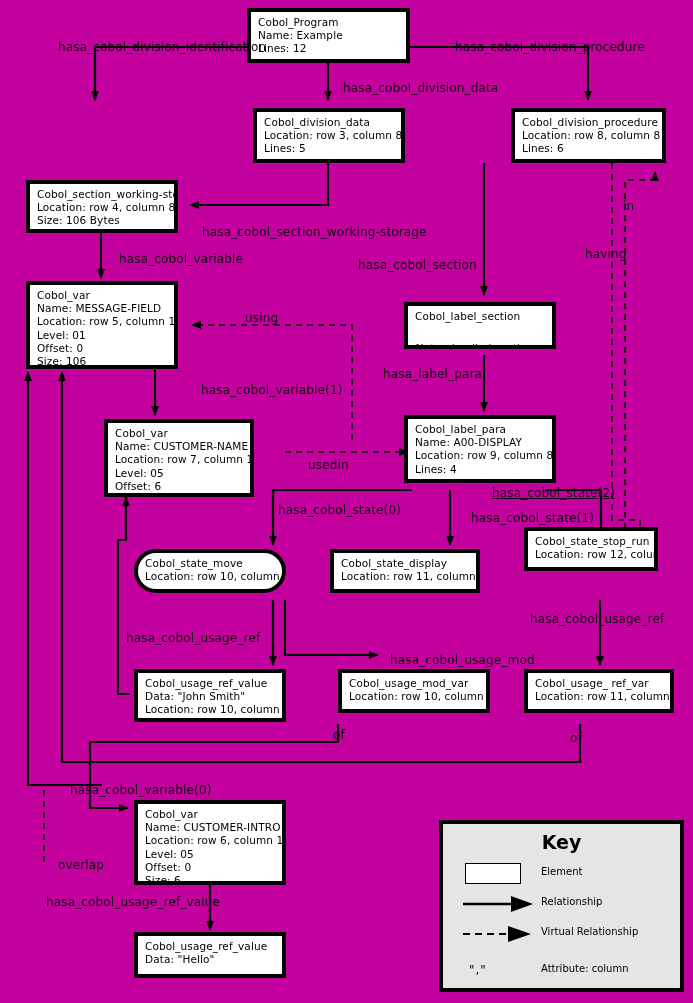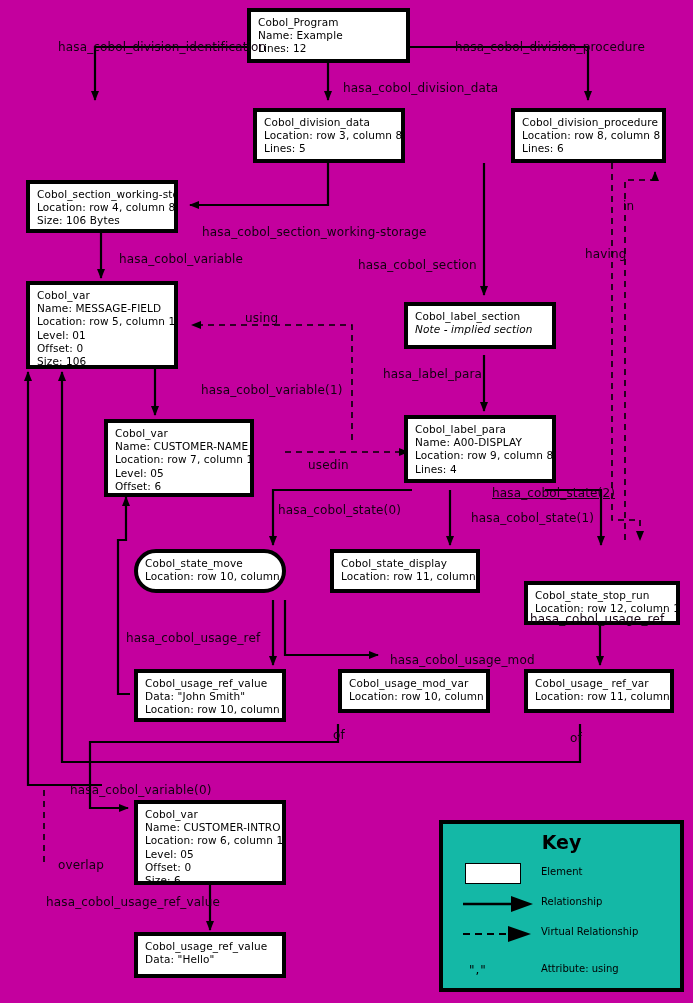--- a/index.html
+++ b/index.html
@@ -30,36 +30,36 @@
     box-sizing: border-box;
     padding: 4px 7px 3px 7px;
     font-size: 10.5px;
     line-height: 13.2px;
     color: #000000;
     letter-spacing: 0.1px;
     white-space: nowrap;
     overflow: hidden;
   }
   .node .ln { display: block; }
-  .node .ital { font-style: italic; }
+  .node .ital { font-style: italic; margin-top: 19px; }
   .edge-label {
     position: absolute;
     font-size: 12px;
     color: #120010;
     white-space: nowrap;
     letter-spacing: 0.15px;
     font-family: "DejaVu Sans", sans-serif;
   }
   .key-box {
     position: absolute;
     left: 439px;
     top: 820px;
     width: 245px;
     height: 172px;
-    background: #14b8a6;
+    background: #e5e5e5;
     border: 4px solid #000000;
     box-sizing: border-box;
   }
   .key-title {
     position: absolute;
     width: 100%;
     top: 7px;
     text-align: center;
     font-size: 19px;
     font-weight: bold;
@@ -215,21 +215,21 @@
   <div class="node" style="left:134px;top:549px;width:152px;height:44px;border-radius:22px;">
     <span class="ln">Cobol_state_move</span>
     <span class="ln">Location: row 10, column 11</span>
   </div>
 
   <div class="node" style="left:330px;top:549px;width:150px;height:44px;">
     <span class="ln">Cobol_state_display</span>
     <span class="ln">Location: row 11, column 11</span>
   </div>
 
-  <div class="node" style="left:524px;top:581px;width:156px;height:44px;">
+  <div class="node" style="left:524px;top:527px;width:134px;height:44px;">
     <span class="ln">Cobol_state_stop_run</span>
     <span class="ln">Location: row 12, column 11</span>
   </div>
 
   <div class="node" style="left:134px;top:669px;width:152px;height:53px;">
     <span class="ln">Cobol_usage_ref_value</span>
     <span class="ln">Data: "John Smith"</span>
     <span class="ln">Location: row 10, column 17</span>
   </div>
 
@@ -293,16 +293,16 @@
     </svg>
     <div class="key-row-label" style="top:72px;">Relationship</div>
 
     <svg style="position:absolute;left:20px;top:100px;" width="72" height="20" viewBox="0 0 72 20">
       <line x1="0" y1="10" x2="48" y2="10" stroke="#000" stroke-width="2.2" stroke-dasharray="7,5"></line>
       <path d="M45,2 L68,10 L45,18 z" fill="#000"></path>
     </svg>
     <div class="key-row-label" style="top:102px;">Virtual Relationship</div>
 
     <div class="key-attr-glyph">","</div>
-    <div class="key-row-label" style="top:139px;">Attribute: using</div>
+    <div class="key-row-label" style="top:139px;">Attribute: column</div>
   </div>
 
 </div>
 
 </body></html>

